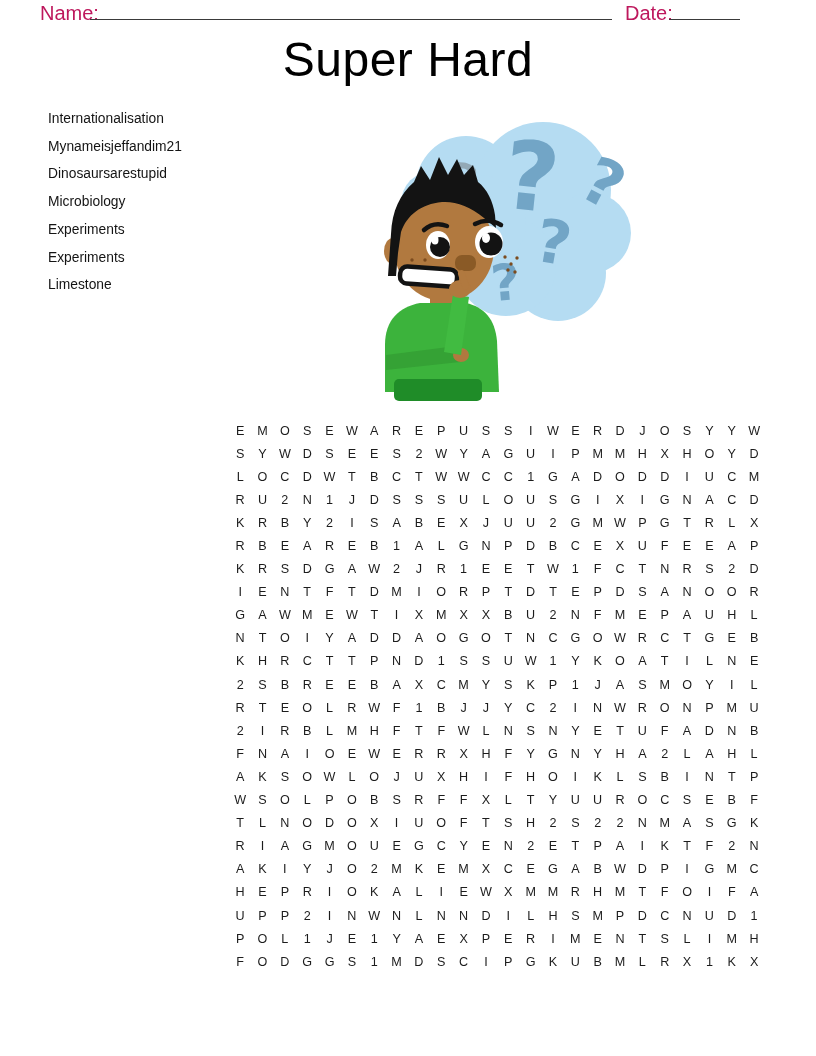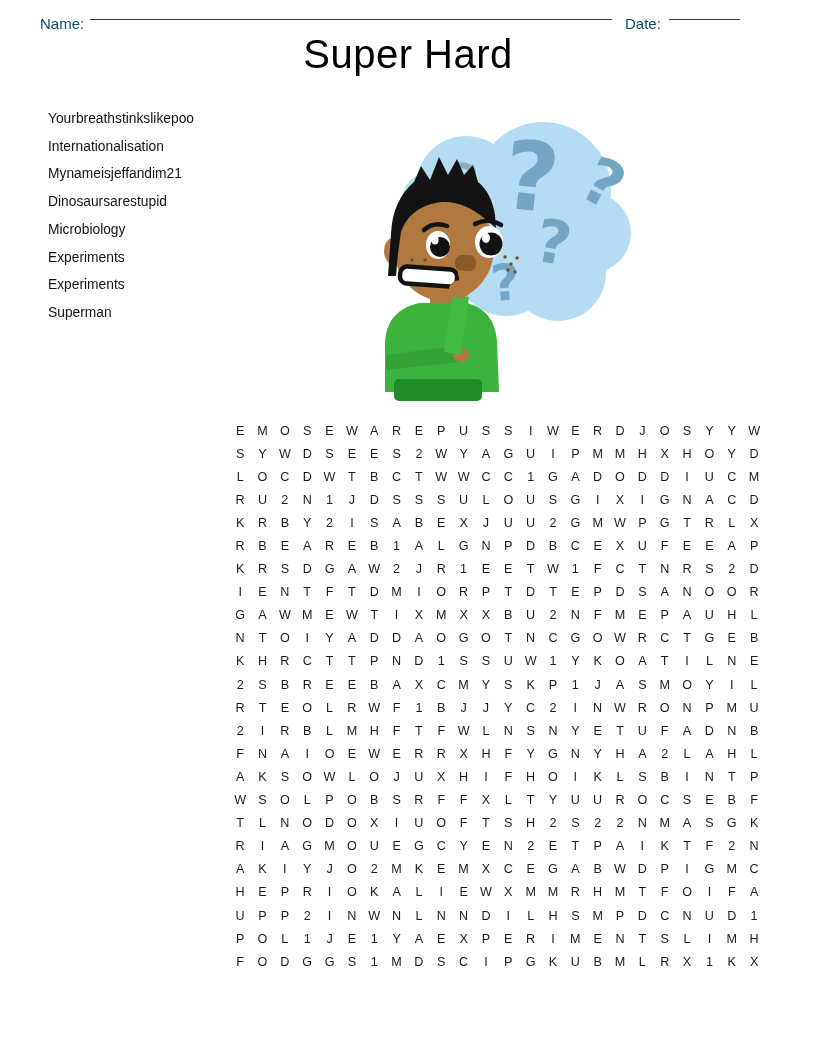--- a/index.html
+++ b/index.html
@@ -1,25 +1,25 @@
 <!DOCTYPE html>
 <html><head>
 <meta charset="utf-8">
 <style>
   html,body{margin:0;padding:0;background:#fff;}
   #page{position:relative;width:816px;height:1056px;background:#ffffff;overflow:hidden;
         font-family:"Liberation Sans", sans-serif;color:#111;}
-  .hdr-label{position:absolute;top:15px;font-size:15px;color:#0c4a6e;}
+  .hdr-label{position:absolute;top:2px;font-size:20px;color:#be185d;}
   #name-label{left:40px;}
   #date-label{left:625px;}
   .hdr-line{position:absolute;top:19px;border-bottom:1.6px solid #3a3a3a;height:0;}
   #name-line{left:90px;width:522px;}
   #date-line{left:669px;width:71px;}
   #title{position:absolute;left:0;right:0;top:32px;text-align:center;
-         font-size:40px;font-weight:500;color:#000;letter-spacing:0.5px;}
+         font-size:48px;font-weight:500;color:#000;letter-spacing:0.5px;}
   #word-list{position:absolute;left:48px;top:105px;}
   .word{line-height:27.7px;font-size:13.8px;color:#141414;white-space:nowrap;}
   #illustration{position:absolute;left:358px;top:108px;}
   #wordsearch-grid{position:absolute;left:229px;top:419px;display:grid;
        grid-template-columns:repeat(24,22.35px);grid-auto-rows:23.1px;}
   .cell{display:flex;align-items:center;justify-content:center;
         font-size:12.6px;font-weight:500;color:#1c1c1c;}
   .qm{font-family:"DejaVu Sans", sans-serif;font-weight:bold;}
 </style>
 </head>
@@ -29,28 +29,27 @@
 
   <span id="name-label" class="hdr-label">Name:</span>
   <div id="name-line" class="hdr-line"></div>
 
   <span id="date-label" class="hdr-label">Date:</span>
   <div id="date-line" class="hdr-line"></div>
 
   <div id="title">Super Hard</div>
 
   <div id="word-list">
-      <div class="word">Yourbreathstinkslikepoo</div>
       <div class="word">Internationalisation</div>
       <div class="word">Mynameisjeffandim21</div>
       <div class="word">Dinosaursarestupid</div>
       <div class="word">Microbiology</div>
       <div class="word">Experiments</div>
       <div class="word">Experiments</div>
-      <div class="word">Superman</div>
+      <div class="word">Limestone</div>
     </div>
 
   <svg id="illustration" width="290" height="300" viewBox="0 0 290 300">
 
     <g fill="#b5dcf2">
       <circle cx="108" cy="78" r="50"></circle>
       <circle cx="185" cy="82" r="68"></circle>
       <circle cx="233" cy="125" r="40"></circle>
       <circle cx="200" cy="165" r="48"></circle>
       <circle cx="148" cy="158" r="50"></circle>

